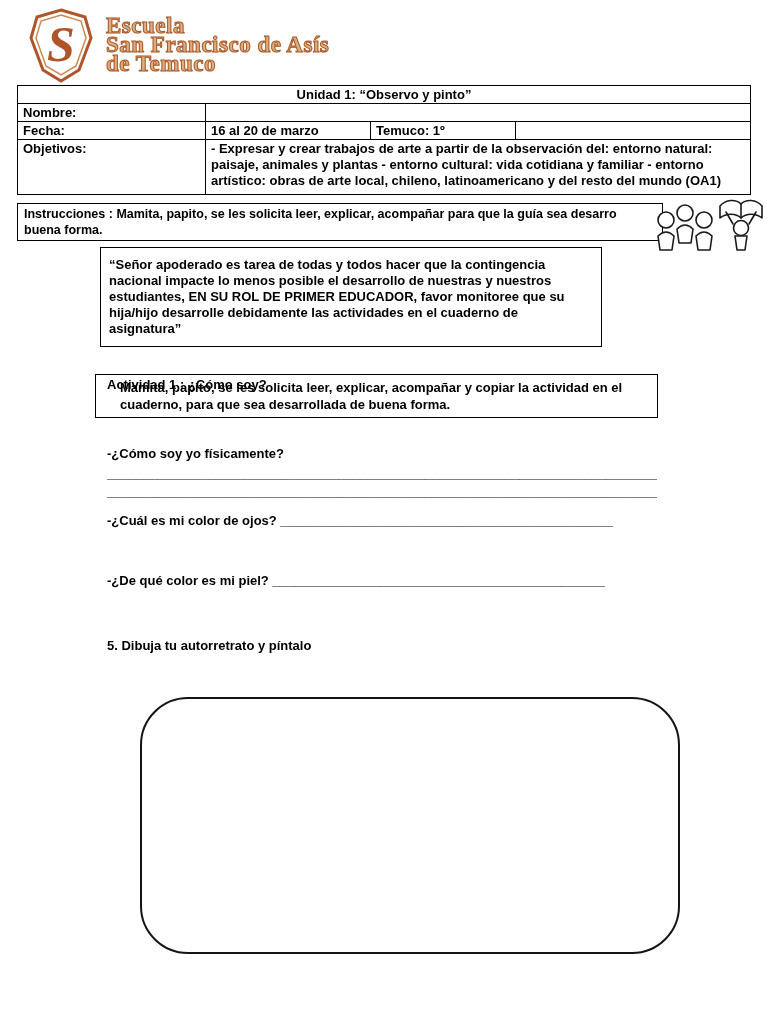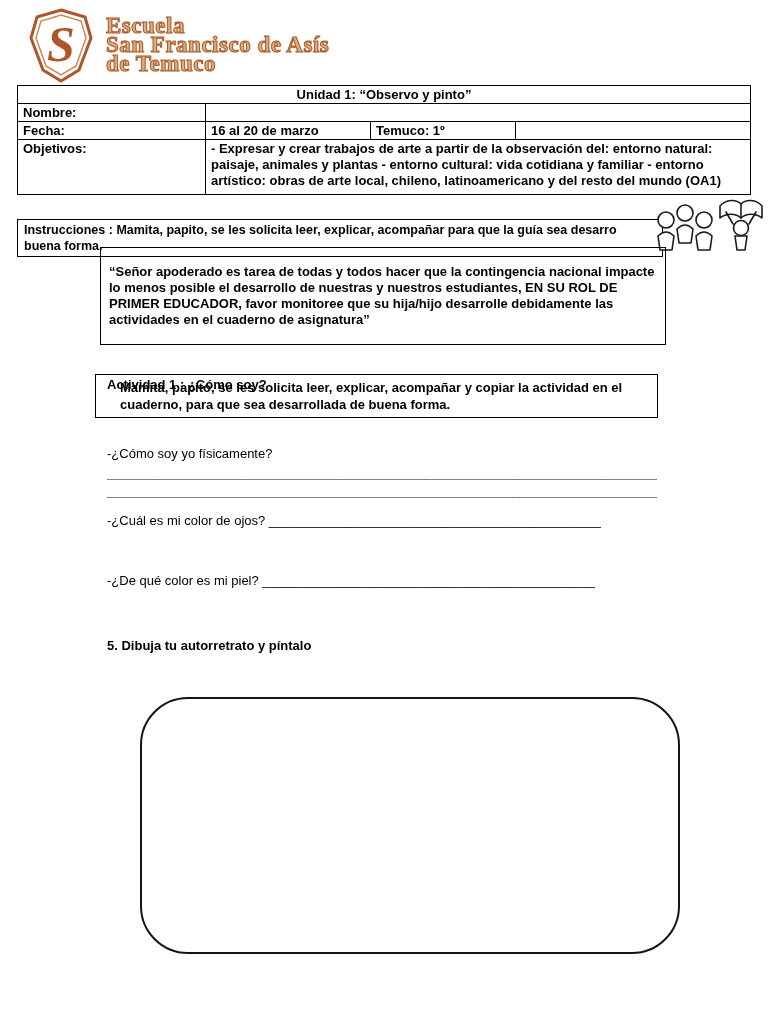--- a/index.html
+++ b/index.html
@@ -14,35 +14,35 @@
                  text-shadow:0 0 1px #ad5c2b;}
 
   
   .header-table{position:absolute;left:17px;top:85px;width:734px;border-collapse:collapse;table-layout:fixed;}
   .header-table td{border:1.6px solid #000;padding:1px 5px;font-size:13px;font-weight:bold;vertical-align:top;}
   .t-title{text-align:center;font-size:15px;padding:2px;}
   .r-small td{height:15px;}
   .obj{line-height:16px;padding:2px 6px;height:52px;font-weight:bold;}
 
   
-  .instrucciones-box{position:absolute;left:17px;top:219px;width:646px;height:38px;box-sizing:border-box;
+  .instrucciones-box{position:absolute;left:17px;top:203px;width:646px;height:38px;box-sizing:border-box;
                      border:1.6px solid #000;padding:2px 6px;font-weight:bold;font-size:12.5px;line-height:16px;}
   .instr-line1{white-space:nowrap;overflow:hidden;max-width:632px;}
 
   
   .clipart{position:absolute;left:652px;top:190px;width:112px;height:62px;}
 
   
-  .quote-box{position:absolute;left:100px;top:247px;width:566px;box-sizing:border-box;
-             border:1.6px solid #000;padding:16px 8px;font-weight:bold;font-size:13px;line-height:16px;}
+  .quote-box{position:absolute;left:100px;top:247px;width:502px;box-sizing:border-box;
+             border:1.6px solid #000;padding:9px 8px;font-weight:bold;font-size:13px;line-height:16px;}
   .act-title{position:absolute;left:107px;top:345px;font-weight:bold;font-size:13px;margin-top:32px;}
   .note-box{position:absolute;left:95px;top:374px;width:563px;box-sizing:border-box;
             border:1.6px solid #000;padding:4px 24px;font-weight:bold;font-size:13px;line-height:17px;}
 
-  .q{position:absolute;left:107px;font-weight:normal;font-size:13px;white-space:nowrap;overflow:hidden;max-width:560px;}
+  .q{position:absolute;left:107px;font-weight:bold;font-size:13px;white-space:nowrap;overflow:hidden;max-width:560px;}
   .q1{top:446px;}
   .blank{position:absolute;left:107px;width:550px;overflow:hidden;white-space:nowrap;
          font-weight:bold;font-size:13px;}
   .b1{top:466px;}
   .b2{top:484px;}
   .q2{top:513px;}
   .q3{top:543px;}
   .q4{top:573px;}
 
   .sec2{position:absolute;left:107px;top:638px;font-weight:bold;font-size:13px;}

